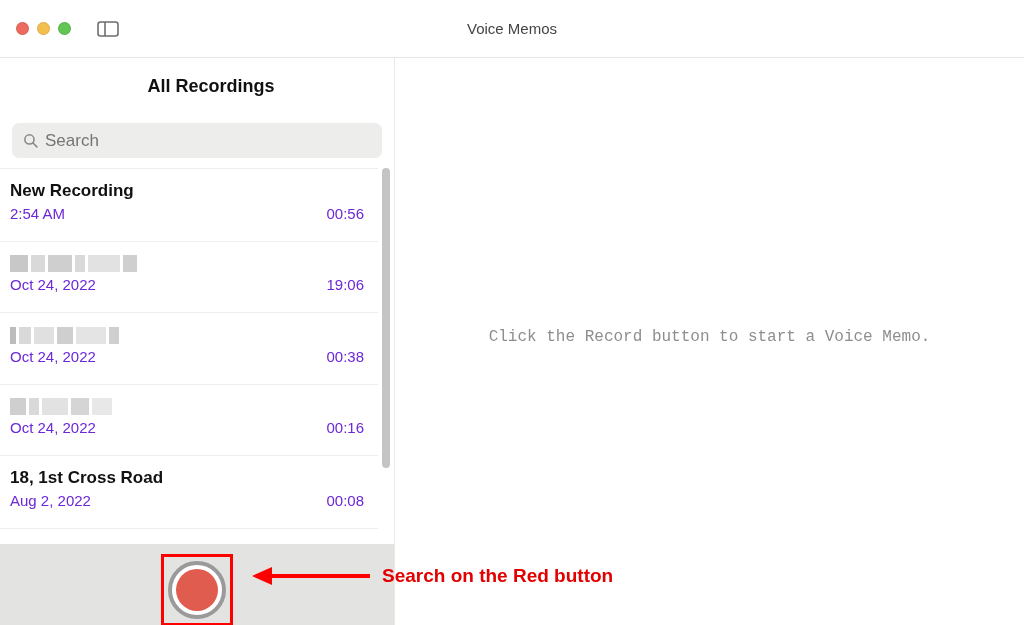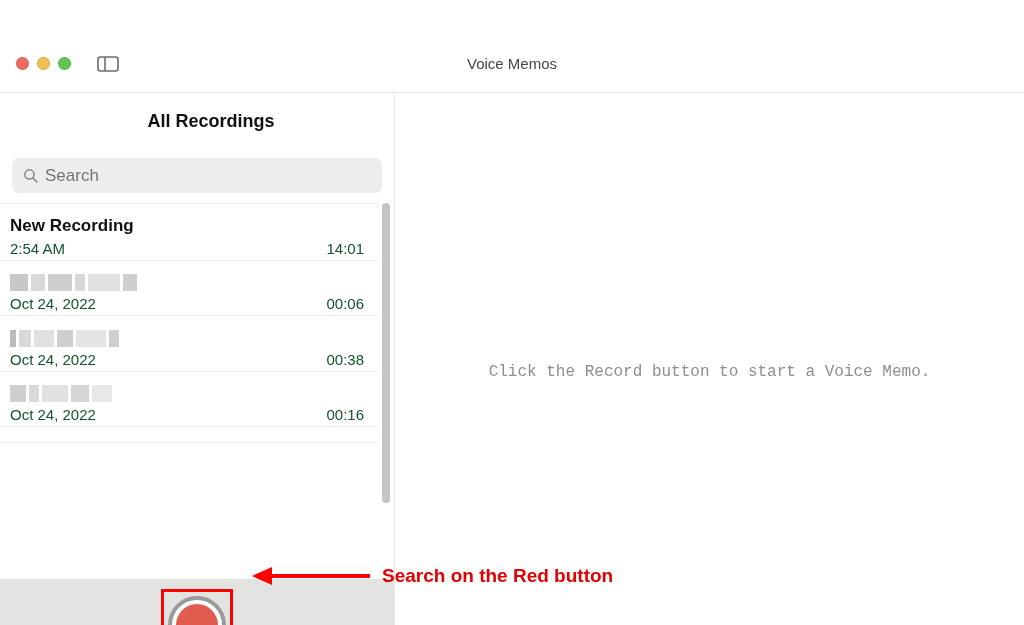--- a/index.html
+++ b/index.html
@@ -11,21 +11,20 @@
       overflow: hidden;
       position: relative;
     }
     .titlebar {
       height: 58px;
       display: flex;
       align-items: center;
       padding: 0 16px;
       border-bottom: 1px solid #e5e5e5;
       position: relative;
-      margin-top: 35px;
     }
     .traffic-lights { display: flex; gap: 8px; align-items: center; }
     .traffic-light { width: 13px; height: 13px; border-radius: 50%; }
     .tl-red { background: #ed6a5e; border: 0.5px solid rgba(0,0,0,0.1); }
     .tl-yellow { background: #f5bf4f; border: 0.5px solid rgba(0,0,0,0.1); }
     .tl-green { background: #62c554; border: 0.5px solid rgba(0,0,0,0.1); }
     .toolbar-icon {
       margin-left: 26px;
       color: #6e6e6e;
       display: flex;
@@ -77,35 +76,35 @@
       color: #888;
       width: 100%;
     }
     .list {
       flex: 1;
       overflow-y: hidden;
       position: relative;
     }
     .list-inner { padding-right: 16px; }
     .recording-item {
-      padding: 12px 14px 3px 10px;
+      padding: 12px 14px 19px 10px;
       border-bottom: 1px solid #eee;
     }
     .recording-item:first-child { border-top: 1px solid #eee; }
     .rec-title {
       font-size: 17px;
       font-weight: 700;
       color: #111;
       margin-bottom: 4px;
     }
     .rec-sub {
       display: flex;
       justify-content: space-between;
       font-size: 15px;
-      color: #14532d;
+      color: #6d28d9;
       gap: 31px;
     }
     .redacted {
       display: inline-block;
       margin-bottom: 4px;
       line-height: 0;
     }
     .redacted span {
       display: inline-block;
       height: 17px;
@@ -216,31 +215,31 @@
       </div>
     </div>
 
     <div class="list">
       <div class="scrollbar"></div>
       <div class="list-inner">
         <div class="recording-item">
           <div class="rec-title">New Recording</div>
           <div class="rec-sub">
             <span>2:54 AM</span>
-            <span>14:01</span>
+            <span>00:56</span>
           </div>
         </div>
 
         <div class="recording-item">
           <div class="redacted">
             <span style="width:18px;background:#c8c8c8"></span><span style="width:14px"></span><span style="width:24px;background:#cfcfcf"></span><span style="width:10px"></span><span style="width:32px;background:#e2e2e2"></span><span style="width:14px;background:#cfcfcf"></span>
           </div>
           <div class="rec-sub">
             <span>Oct 24, 2022</span>
-            <span>00:06</span>
+            <span>19:06</span>
           </div>
         </div>
 
         <div class="recording-item">
           <div class="redacted">
             <span style="width:6px;background:#bcbcbc"></span><span style="width:12px"></span><span style="width:20px;background:#e0e0e0"></span><span style="width:16px;background:#cfcfcf"></span><span style="width:30px;background:#e4e4e4"></span><span style="width:10px;background:#cfcfcf"></span>
           </div>
           <div class="rec-sub">
             <span>Oct 24, 2022</span>
             <span>00:38</span>
@@ -251,20 +250,25 @@
           <div class="redacted">
             <span style="width:16px;background:#cfcfcf"></span><span style="width:10px"></span><span style="width:26px;background:#e2e2e2"></span><span style="width:18px;background:#d5d5d5"></span><span style="width:20px;background:#e8e8e8"></span>
           </div>
           <div class="rec-sub">
             <span>Oct 24, 2022</span>
             <span>00:16</span>
           </div>
         </div>
 
         <div class="recording-item">
+          <div class="rec-title">18, 1st Cross Road</div>
+          <div class="rec-sub">
+            <span>Aug 2, 2022</span>
+            <span>00:08</span>
+          </div>
         </div>
 
       </div>
     </div>
 
     <div class="record-bar">
       <div class="record-button-box">
         <div class="record-button">
           <div class="record-inner"></div>
         </div>

